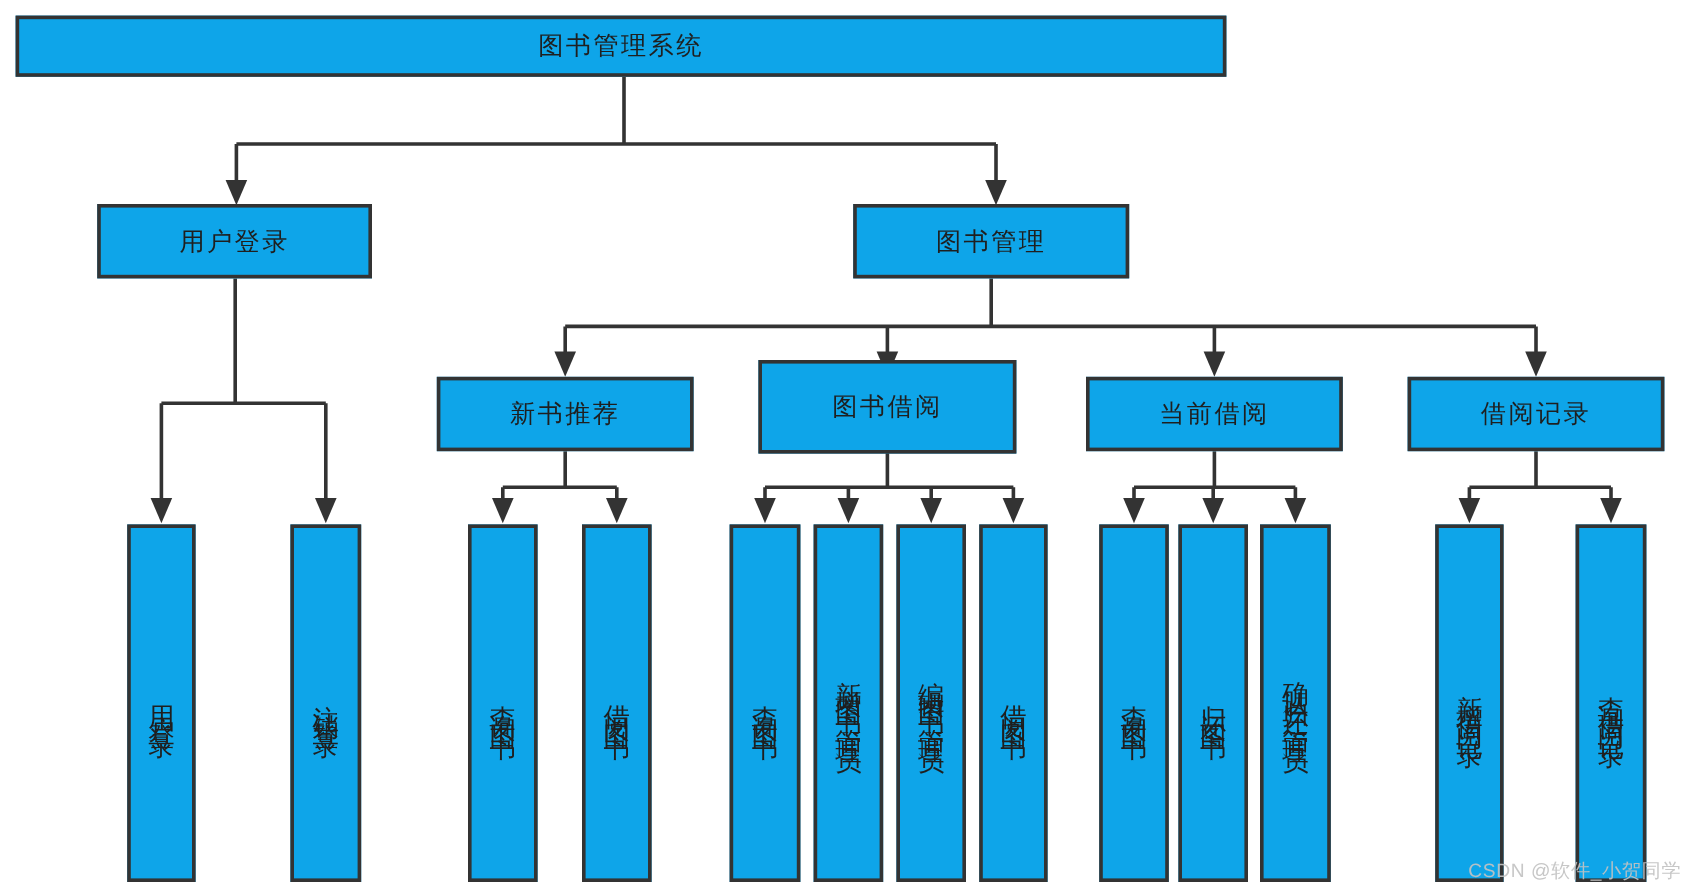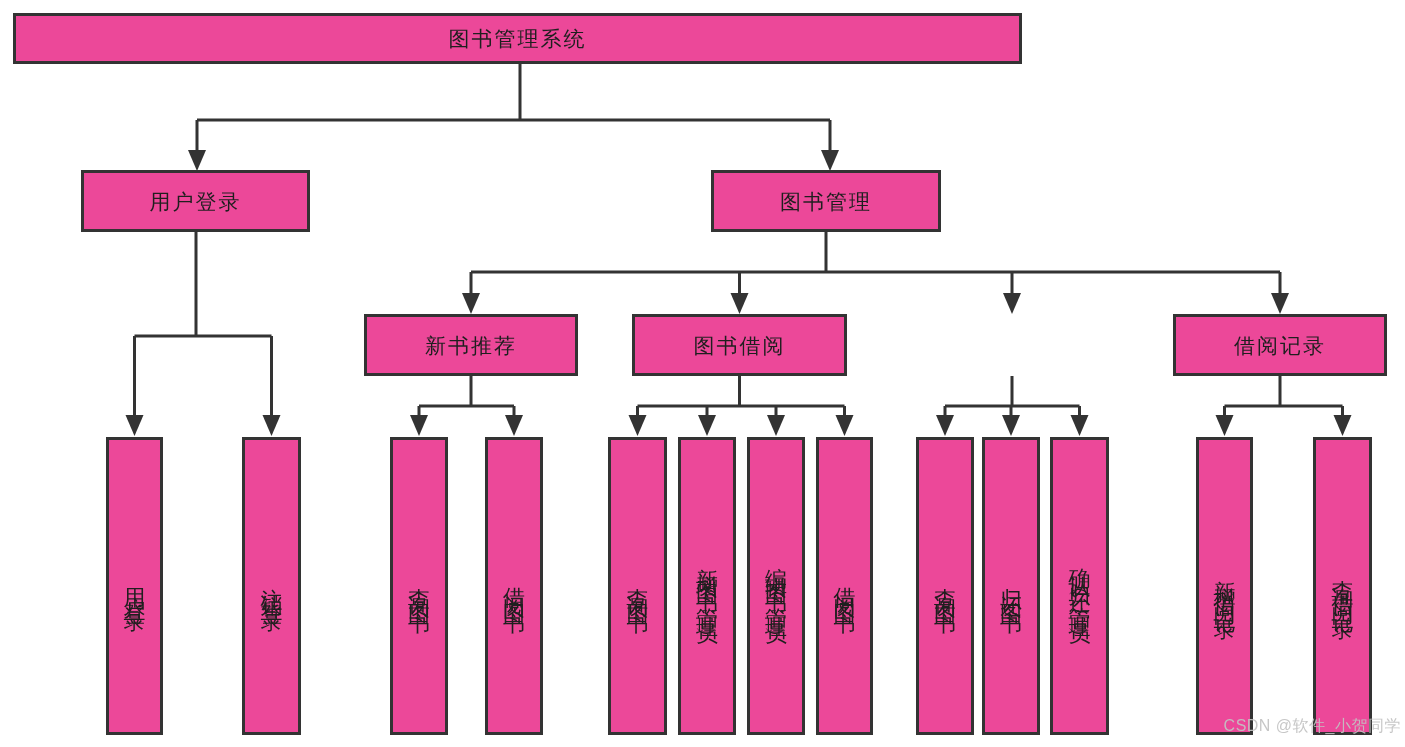--- a/index.html
+++ b/index.html
@@ -12,21 +12,21 @@
     font-family: "Liberation Sans", sans-serif;
   }
   #connectors {
     position: absolute;
     left: 0; top: 0;
     z-index: 1;
   }
   .node {
     position: absolute;
     box-sizing: border-box;
-    background: #ec4899;
+    background: #0ea5e9;
     border: 3px solid #333333;
     color: #1f1f1f;
     display: flex;
     align-items: center;
     justify-content: center;
     z-index: 2;
     text-align: center;
   }
   .node.h {
     font-size: 21px;
@@ -100,21 +100,22 @@
       <polygon points="1333.5,415 1351.5,415 1342.5,436"></polygon>
     </g>
   </svg>
 
   <div class="node h" style="left:13px; top:13px; width:1009px; height:51px;">图书管理系统</div>
 
   <div class="node h" style="left:81px; top:170px; width:229px; height:62px;">用户登录</div>
   <div class="node h" style="left:711px; top:170px; width:230px; height:62px;">图书管理</div>
 
   <div class="node h" style="left:364px; top:314px; width:214px; height:62px;">新书推荐</div>
-  <div class="node h" style="left:632px; top:314px; width:215px; height:62px;">图书借阅</div>
+  <div class="node h" style="left:632px; top:300px; width:215px; height:78px;">图书借阅</div>
+  <div class="node h" style="left:905px; top:314px; width:214px; height:62px;">当前借阅</div>
   <div class="node h" style="left:1173px; top:314px; width:214px; height:62px;">借阅记录</div>
 
   <div class="node v" style="left:106px; top:437px; width:57px; height:298px;">
     <span class="vtext">用户登录</span>
   </div>
   <div class="node v" style="left:242px; top:437px; width:59px; height:298px;">
     <span class="vtext">注销登录</span>
   </div>
 
   <div class="node v" style="left:390px; top:437px; width:58px; height:298px;">

